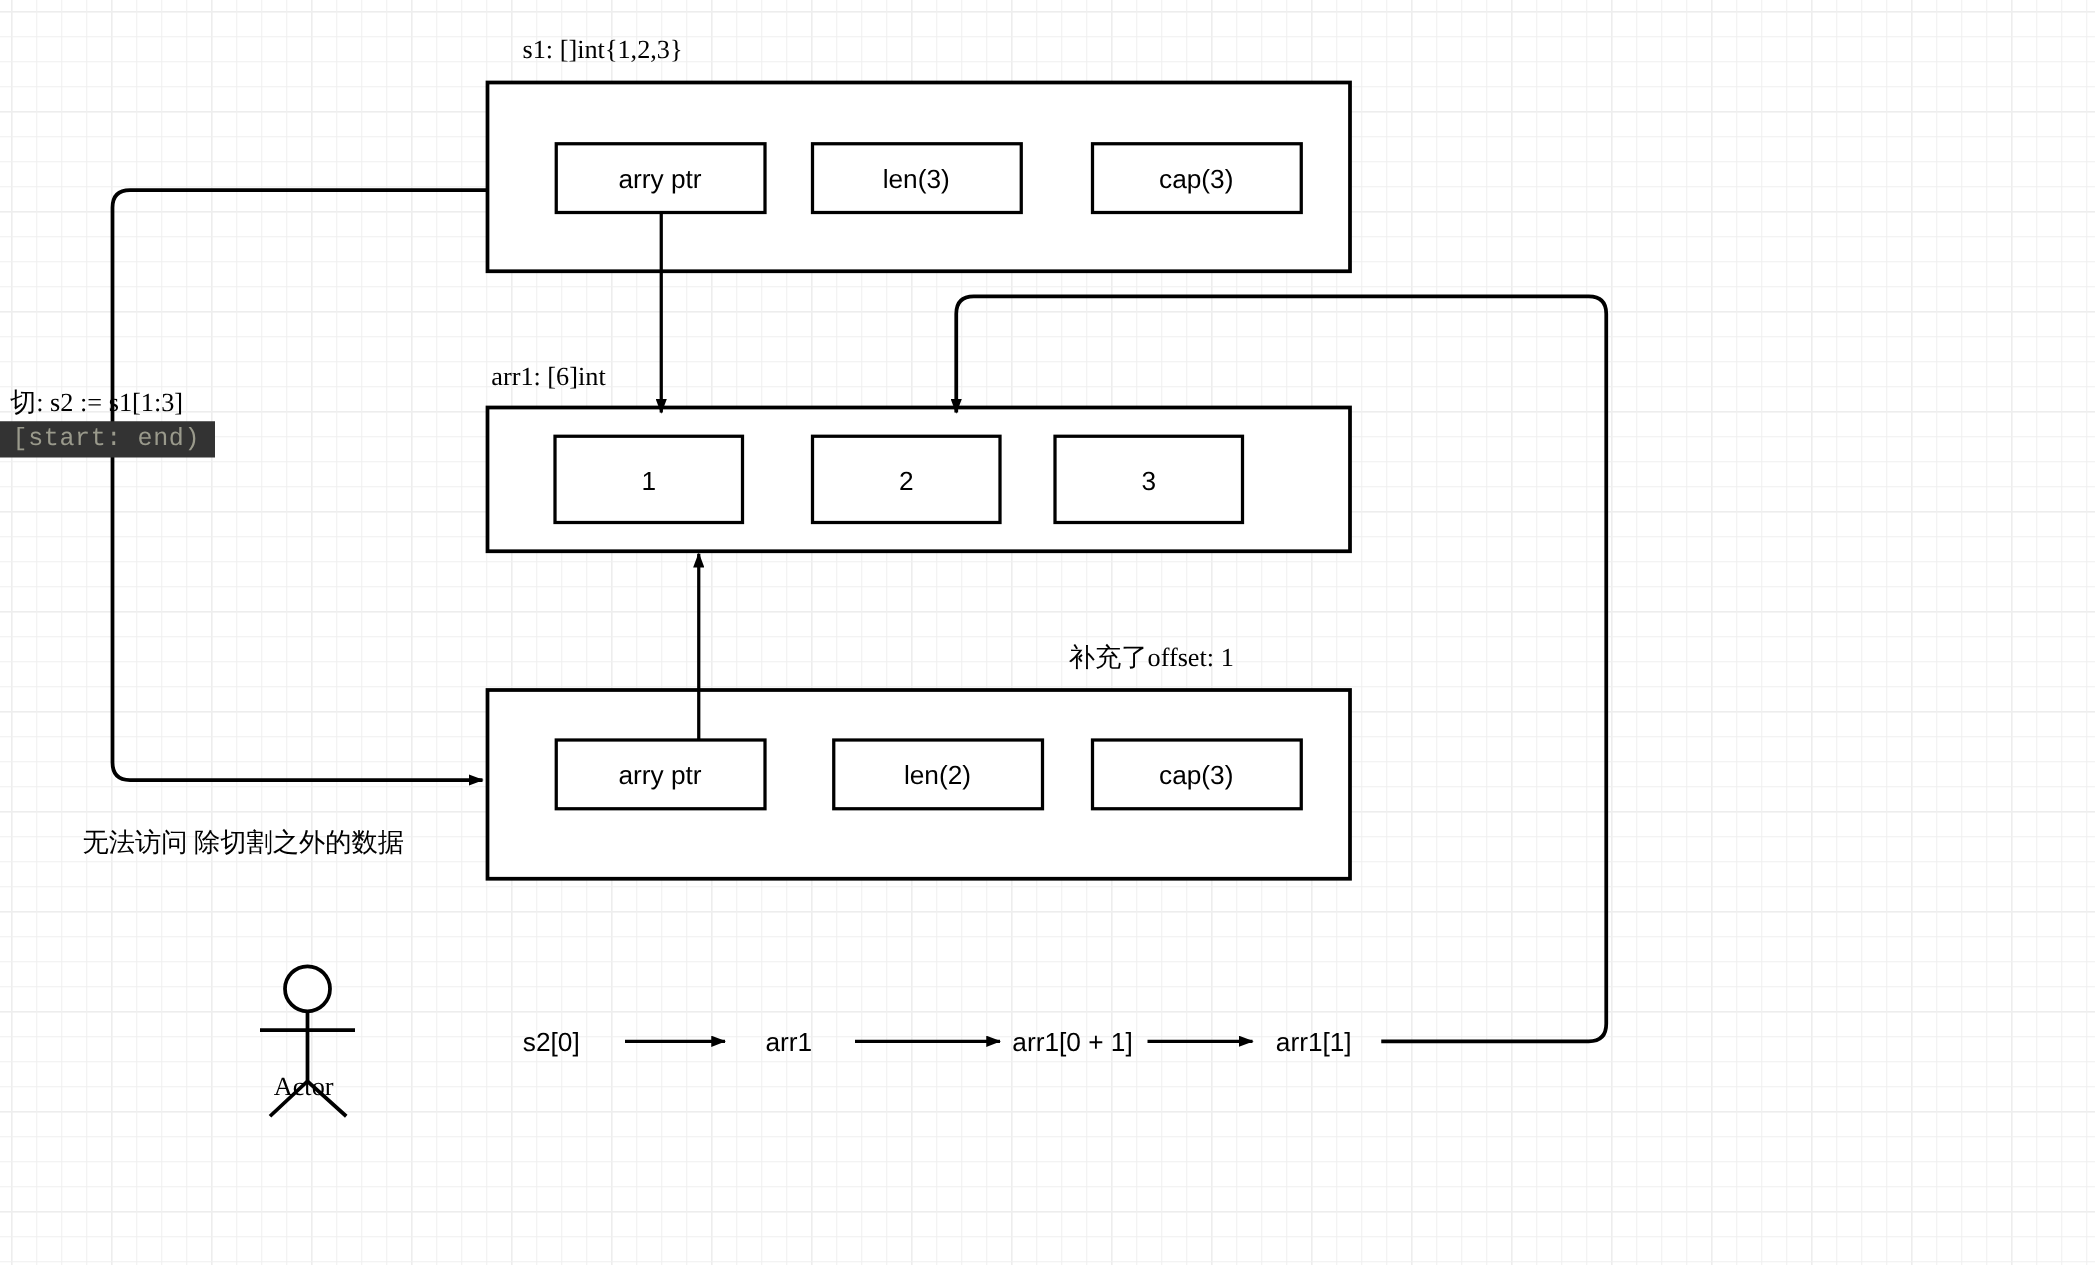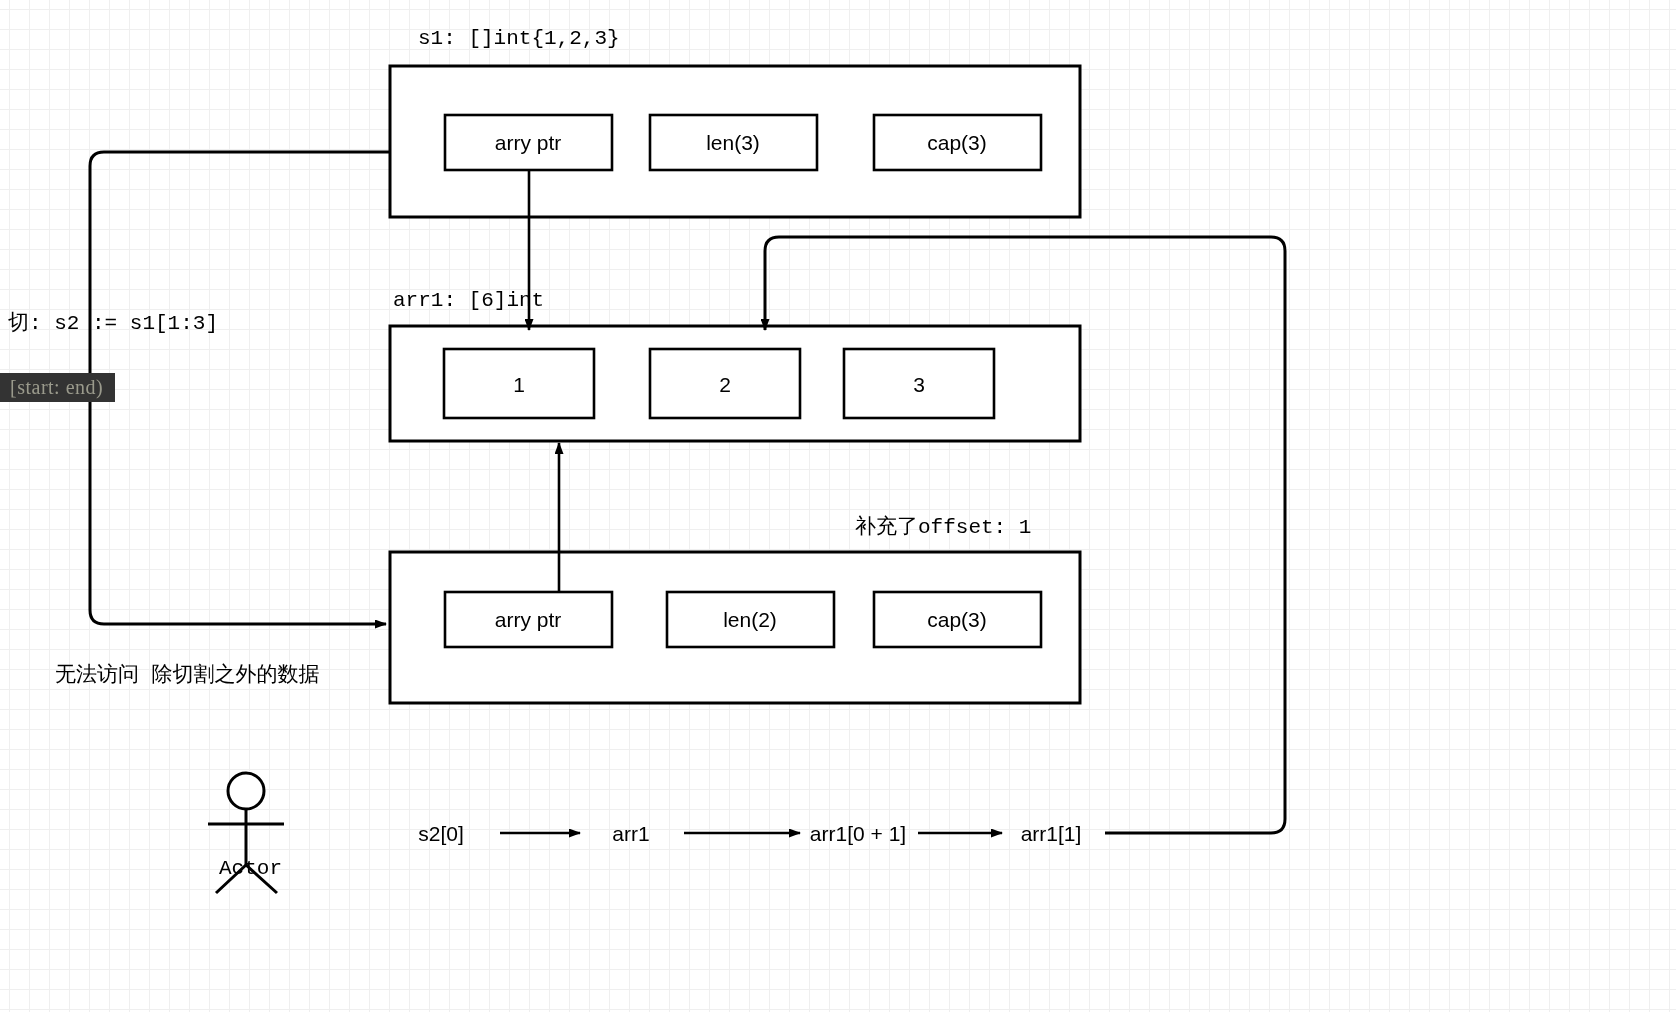--- a/index.html
+++ b/index.html
@@ -78,33 +78,32 @@
   .code-chip {
     position: absolute;
     left: 0px;
     top: 337px;
     height: 29px;
     display: flex;
     align-items: center;
     padding: 0 12px 0 10px;
     background: #333333;
     color: #9a9a8c;
-    font-family: Liberation Serif, serif;
+    font-family: Liberation Mono, monospace;
     font-size: 20px;
     letter-spacing: 0.5px;
     white-space: pre;
     box-sizing: border-box;
-    margin-top: 36px;
   }
   .plain-label {
     position: absolute;
     white-space: nowrap;
     color: #000000;
     font-size: 21px;
-    font-family: Liberation Mono, monospace;
+    font-family: Liberation Serif, serif;
   }
 </style>
 </head>
 <body>
 
 <div id="canvas">
 
   <svg id="diagram" viewBox="0 0 1676 1012" xmlns="http://www.w3.org/2000/svg">
     <defs>
       <marker id="arrowhead" markerWidth="12" markerHeight="9" refX="11" refY="4.5" orient="auto" markerUnits="userSpaceOnUse">
@@ -170,17 +169,17 @@
   <div class="plain-label" style="left:418px; top:27px;">s1: []int{1,2,3}</div>
 
   <div class="plain-label" style="left:393px; top:289px;">arr1: [6]int</div>
 
   <div class="plain-label" style="left:845px; top:512px;margin-left:10px;">补充了offset: 1</div>
 
   <div class="plain-label" style="left:8px; top:308px;">切:  s2 := s1[1:3]</div>
 
   <div class="code-chip">[start: end)</div>
 
-  <div class="plain-label" style="left:55px; top:660px;">无法访问 除切割之外的数据</div>
+  <div class="plain-label" style="left:66px; top:660px;">无法访问 除切割之外的数据</div>
 
   <div class="plain-label" style="left:219px; top:857px;">Actor</div>
 
 </div>
 
 </body></html>

